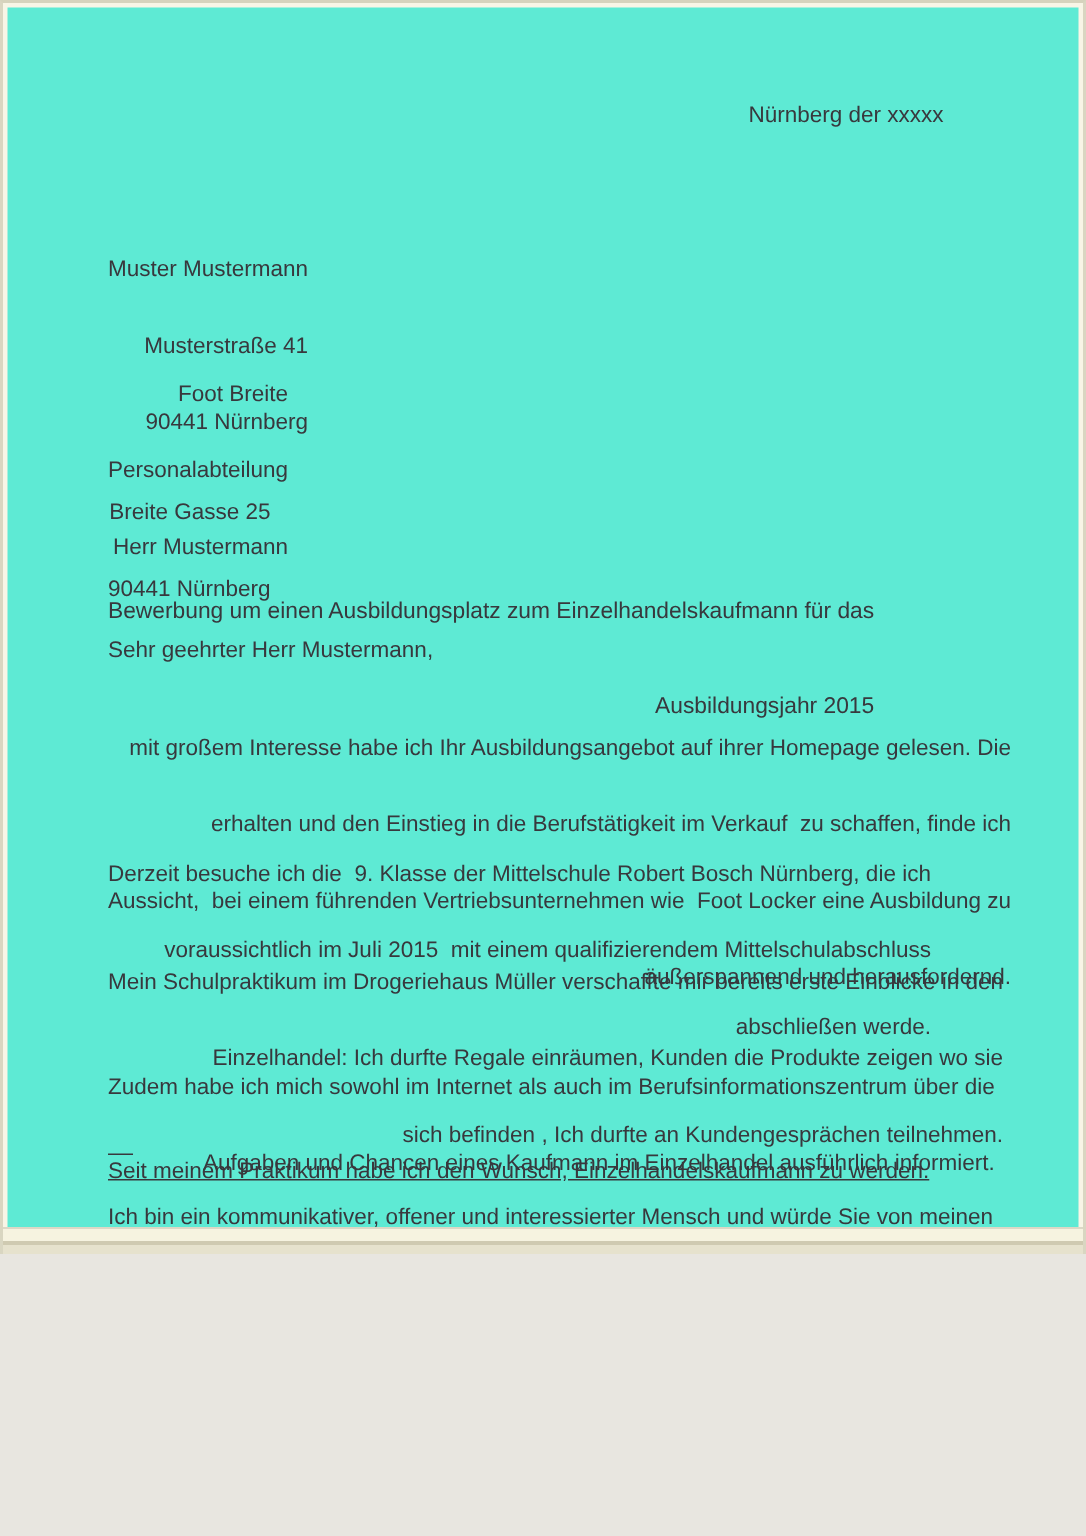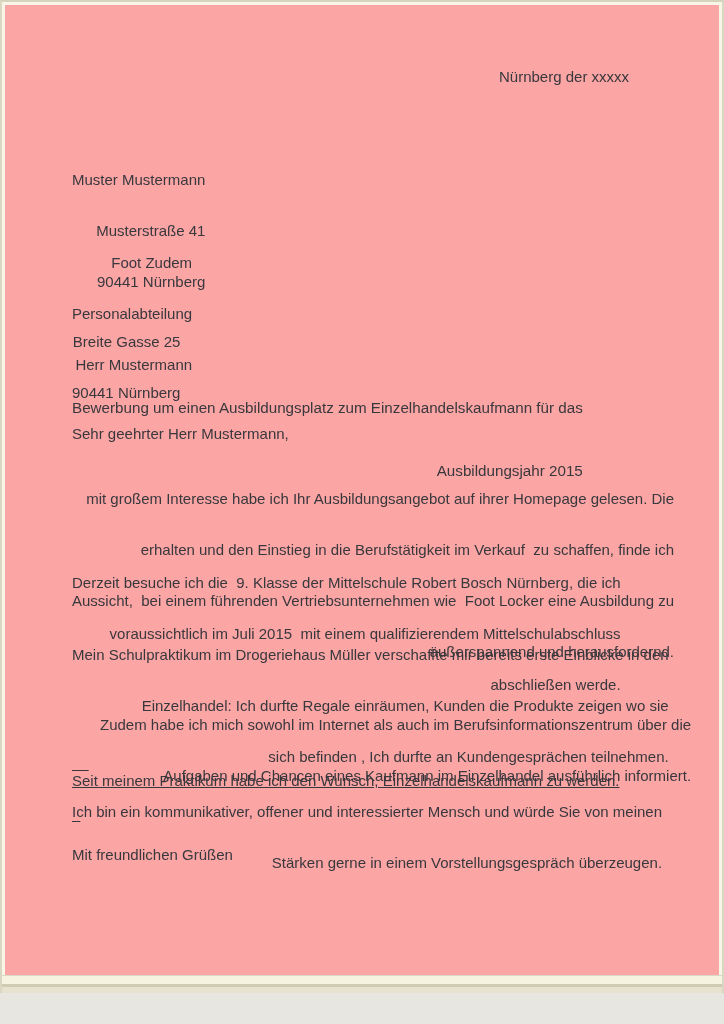--- a/index.html
+++ b/index.html
@@ -4,23 +4,23 @@
 <style>
   html, body {
     margin: 0;
     padding: 0;
     background: #e8e6e0;
     font-family: "Liberation Sans", "DejaVu Sans", sans-serif;
   }
   .page {
     position: relative;
     width: 724px;
-    height: 993px;
+    height: 836px;
     box-sizing: border-box;
-    background: #fca5a5;
+    background: #5eead4;
     border-top: 2px solid #d6d3bd;
     border-left: 2px solid #d9d6c1;
     border-right: 2px solid #d9d6c1;
     overflow: hidden;
   }
   
   .page::before {
     content: "";
     position: absolute;
     left: 0; right: 0; top: 0; bottom: 0;
@@ -54,40 +54,40 @@
   .ind { margin-left: 36px; }
   .date-line { left: 497px; top: 66px; }
   .sender    { top: 135px; }
   .recipient { top: 218px; }
   .street    { top: 297px; }
   .subject   { top: 353px; font-weight: normal; line-height: 21px; font-size: 15.2px; }
   .salute    { top: 423px; }
   .p1 { top: 454px; }
   .p2 { top: 538px; }
   .p3 { top: 610px; }
-  .p4 { top: 680px; margin-left: 28px; }
+  .p4 { top: 680px; }
   .p5 { top: 736px; text-decoration: underline; }
   .p6 { top: 767px; }
   .closing { top: 844px; }
 </style>
 </head>
 <body>
 
 <div class="page">
 
   <div class="blk date-line">Nürnberg der xxxxx</div>
 
   <div class="blk sender">
     <div class="ln">Muster Mustermann</div>
     <div class="ln">Musterstraße 41</div>
     <div class="ln">90441 Nürnberg</div>
   </div>
 
   <div class="blk recipient">
-    <div class="ln">Foot Zudem</div>
+    <div class="ln">Foot Breite</div>
     <div class="ln">Personalabteilung</div>
     <div class="ln">Herr Mustermann</div>
   </div>
 
   <div class="blk street">
     <div class="ln">Breite Gasse 25</div>
     <div class="ln">90441 Nürnberg</div>
   </div>
 
   <div class="blk subject">

